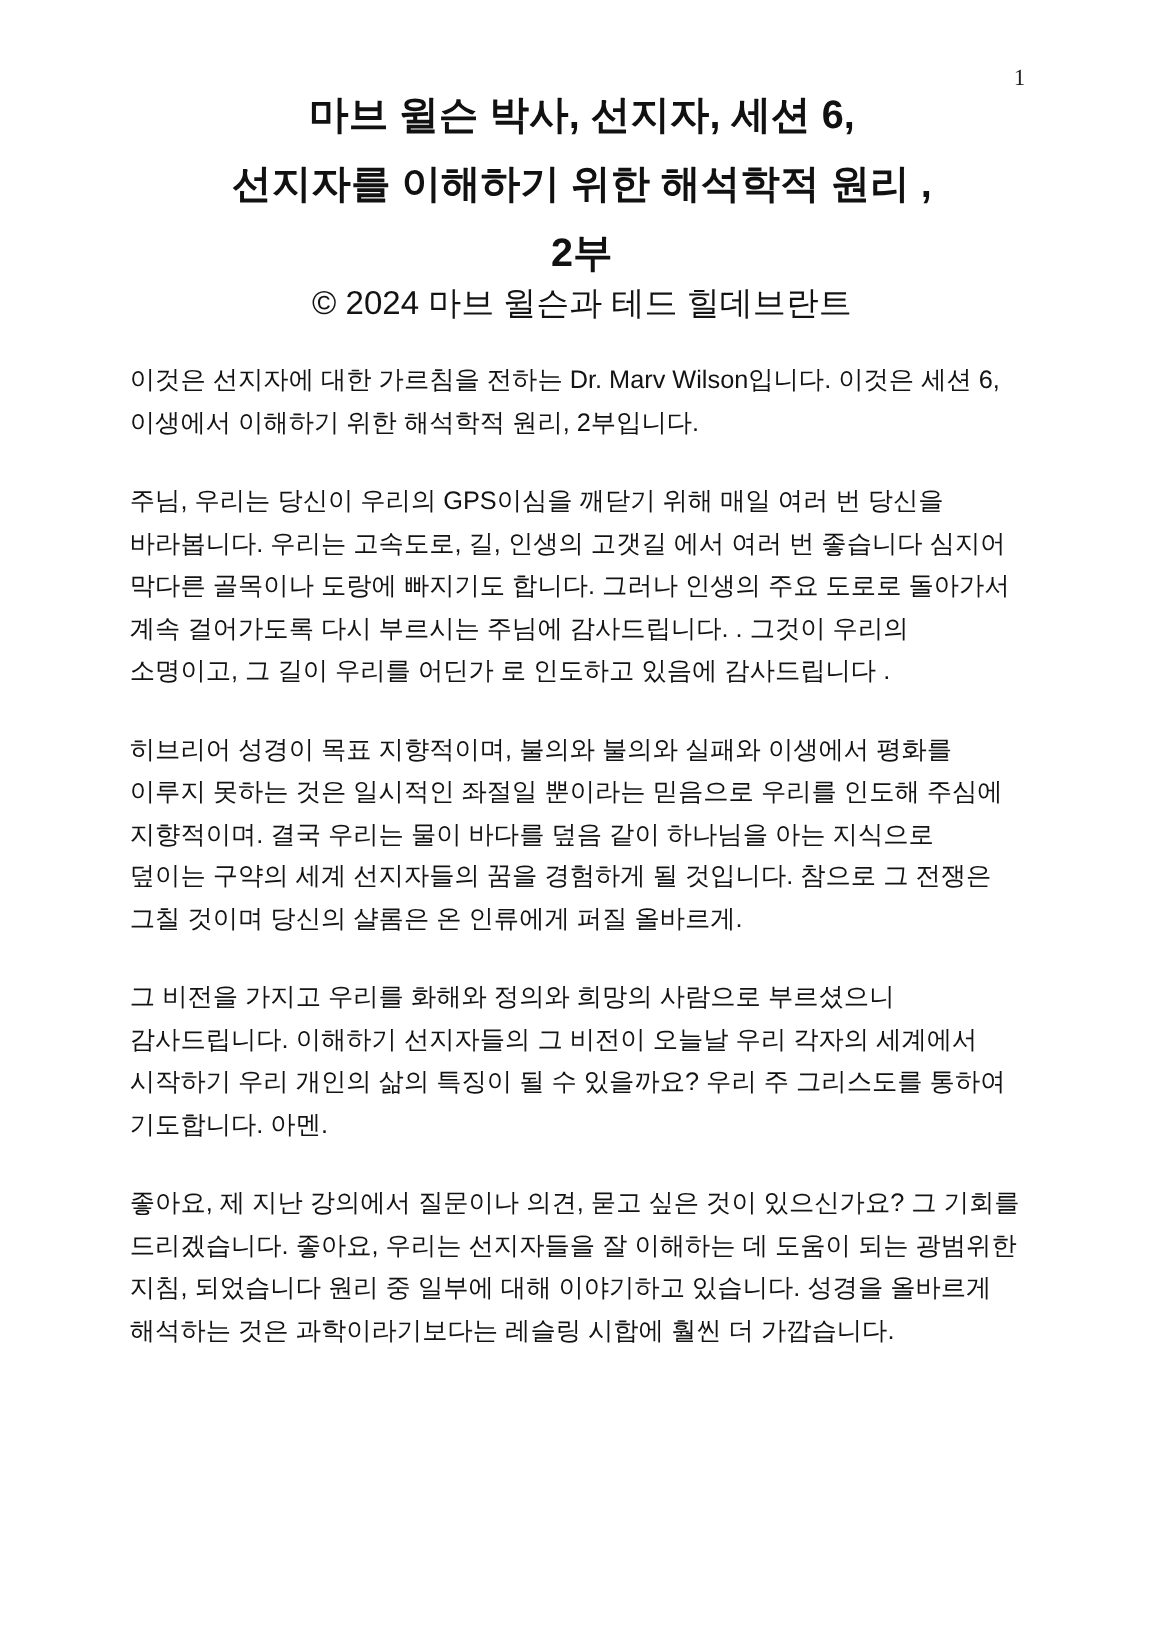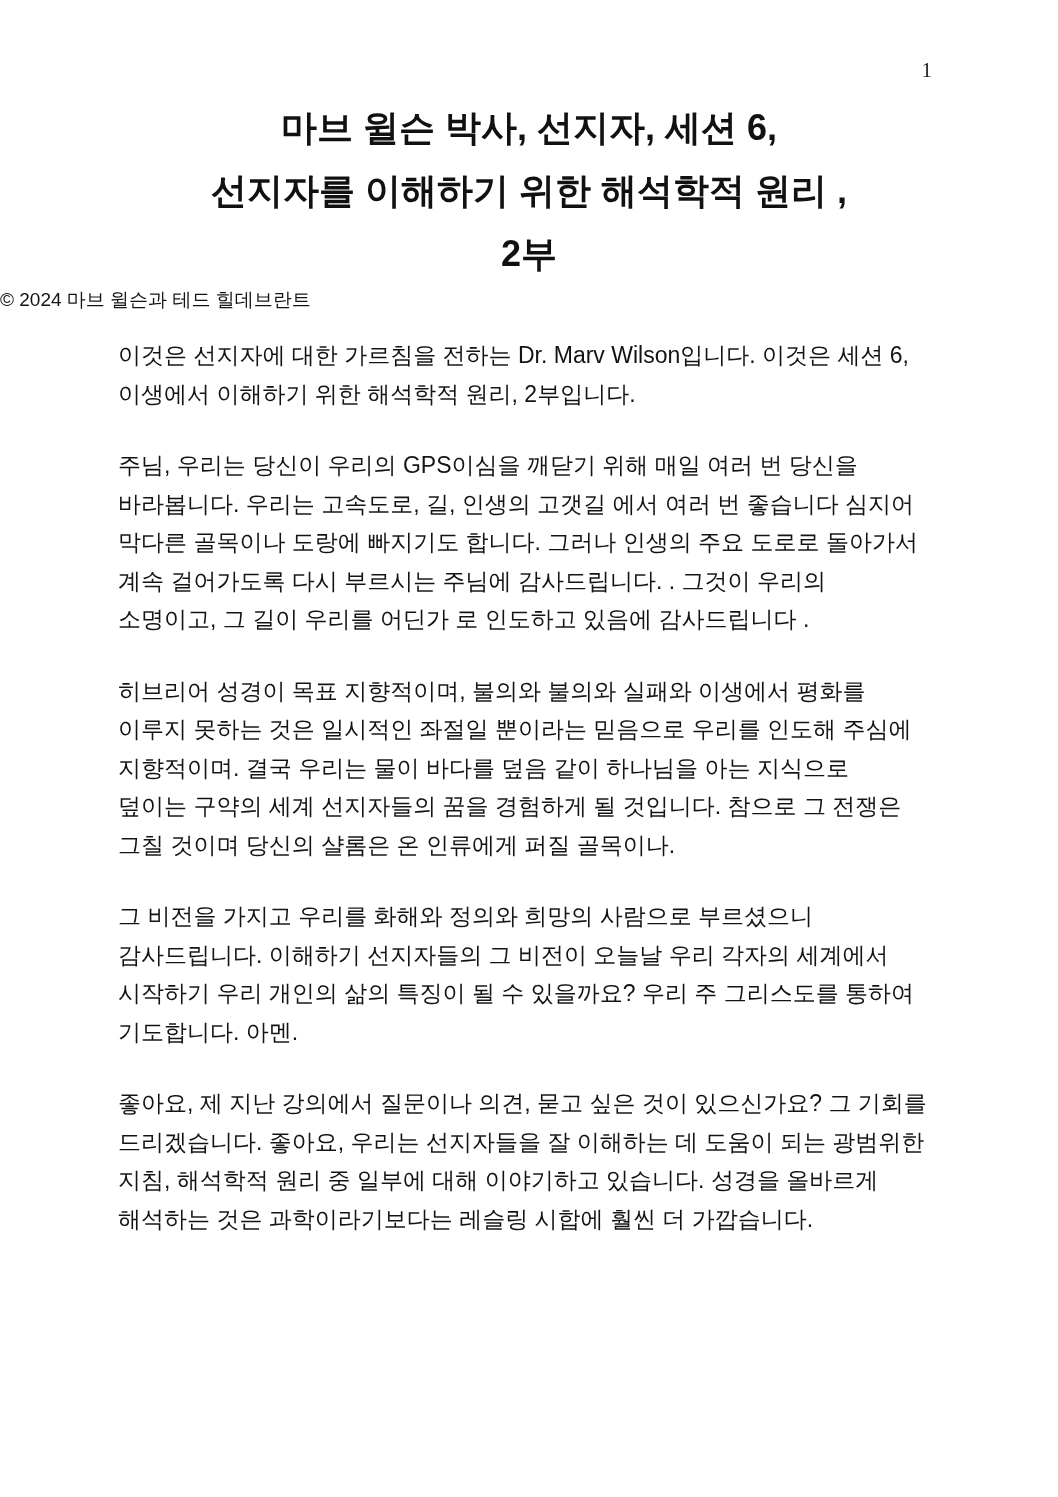--- a/index.html
+++ b/index.html
@@ -20,41 +20,41 @@
     position: absolute;
     top: 57px;
     right: 126px;
     font-family: "Liberation Serif", serif;
     font-size: 21px;
     line-height: 26px;
     color: #222222;
   }
   .doc-title {
     margin: 0;
-    padding-top: 96px;
+    padding-top: 72px;
     text-align: center;
     font-size: 36px;
     font-weight: 700;
     line-height: 63px;
     color: #111111;
   }
   .title-line {
     display: block;
     white-space: nowrap;
   }
   .byline {
     margin-top: 0;
-    text-align: left;
-    font-size: 19px;
+    text-align: center;
+    font-size: 30px;
     line-height: 30px;
     font-weight: 400;
     color: #131313;
   }
   .doc-body {
-    margin: 21px 118px 0 118px;
+    margin: 35px 118px 0 118px;
     font-size: 23px;
     font-weight: 400;
     color: #131313;
   }
   .doc-body p {
     margin: 0 0 33px 0;
     padding: 0;
   }
   .text-line {
     display: block;
@@ -90,31 +90,31 @@
       <span class="text-line">막다른 골목이나 도랑에 빠지기도 합니다. 그러나 인생의 주요 도로로 돌아가서</span>
       <span class="text-line">계속 걸어가도록 다시 부르시는 주님에 감사드립니다. . 그것이 우리의</span>
       <span class="text-line">소명이고, 그 길이 우리를 어딘가 로 인도하고 있음에 감사드립니다 .</span>
     </p>
 
     <p>
       <span class="text-line">히브리어 성경이 목표 지향적이며, 불의와 불의와 실패와 이생에서 평화를</span>
       <span class="text-line">이루지 못하는 것은 일시적인 좌절일 뿐이라는 믿음으로 우리를 인도해 주심에</span>
       <span class="text-line">지향적이며. 결국 우리는 물이 바다를 덮음 같이 하나님을 아는 지식으로</span>
       <span class="text-line">덮이는 구약의 세계 선지자들의 꿈을 경험하게 될 것입니다. 참으로 그 전쟁은</span>
-      <span class="text-line">그칠 것이며 당신의 샬롬은 온 인류에게 퍼질 골목이나.</span>
+      <span class="text-line">그칠 것이며 당신의 샬롬은 온 인류에게 퍼질 올바르게.</span>
     </p>
 
     <p>
       <span class="text-line">그 비전을 가지고 우리를 화해와 정의와 희망의 사람으로 부르셨으니</span>
       <span class="text-line">감사드립니다. 이해하기 선지자들의 그 비전이 오늘날 우리 각자의 세계에서</span>
       <span class="text-line">시작하기 우리 개인의 삶의 특징이 될 수 있을까요? 우리 주 그리스도를 통하여</span>
       <span class="text-line">기도합니다. 아멘.</span>
     </p>
 
     <p>
       <span class="text-line">좋아요, 제 지난 강의에서 질문이나 의견, 묻고 싶은 것이 있으신가요? 그 기회를</span>
       <span class="text-line">드리겠습니다. 좋아요, 우리는 선지자들을 잘 이해하는 데 도움이 되는 광범위한</span>
-      <span class="text-line">지침, 해석학적 원리 중 일부에 대해 이야기하고 있습니다. 성경을 올바르게</span>
+      <span class="text-line">지침, 되었습니다 원리 중 일부에 대해 이야기하고 있습니다. 성경을 올바르게</span>
       <span class="text-line">해석하는 것은 과학이라기보다는 레슬링 시합에 훨씬 더 가깝습니다.</span>
     </p>
 
   </div>
 </div>
 
 </body></html>

